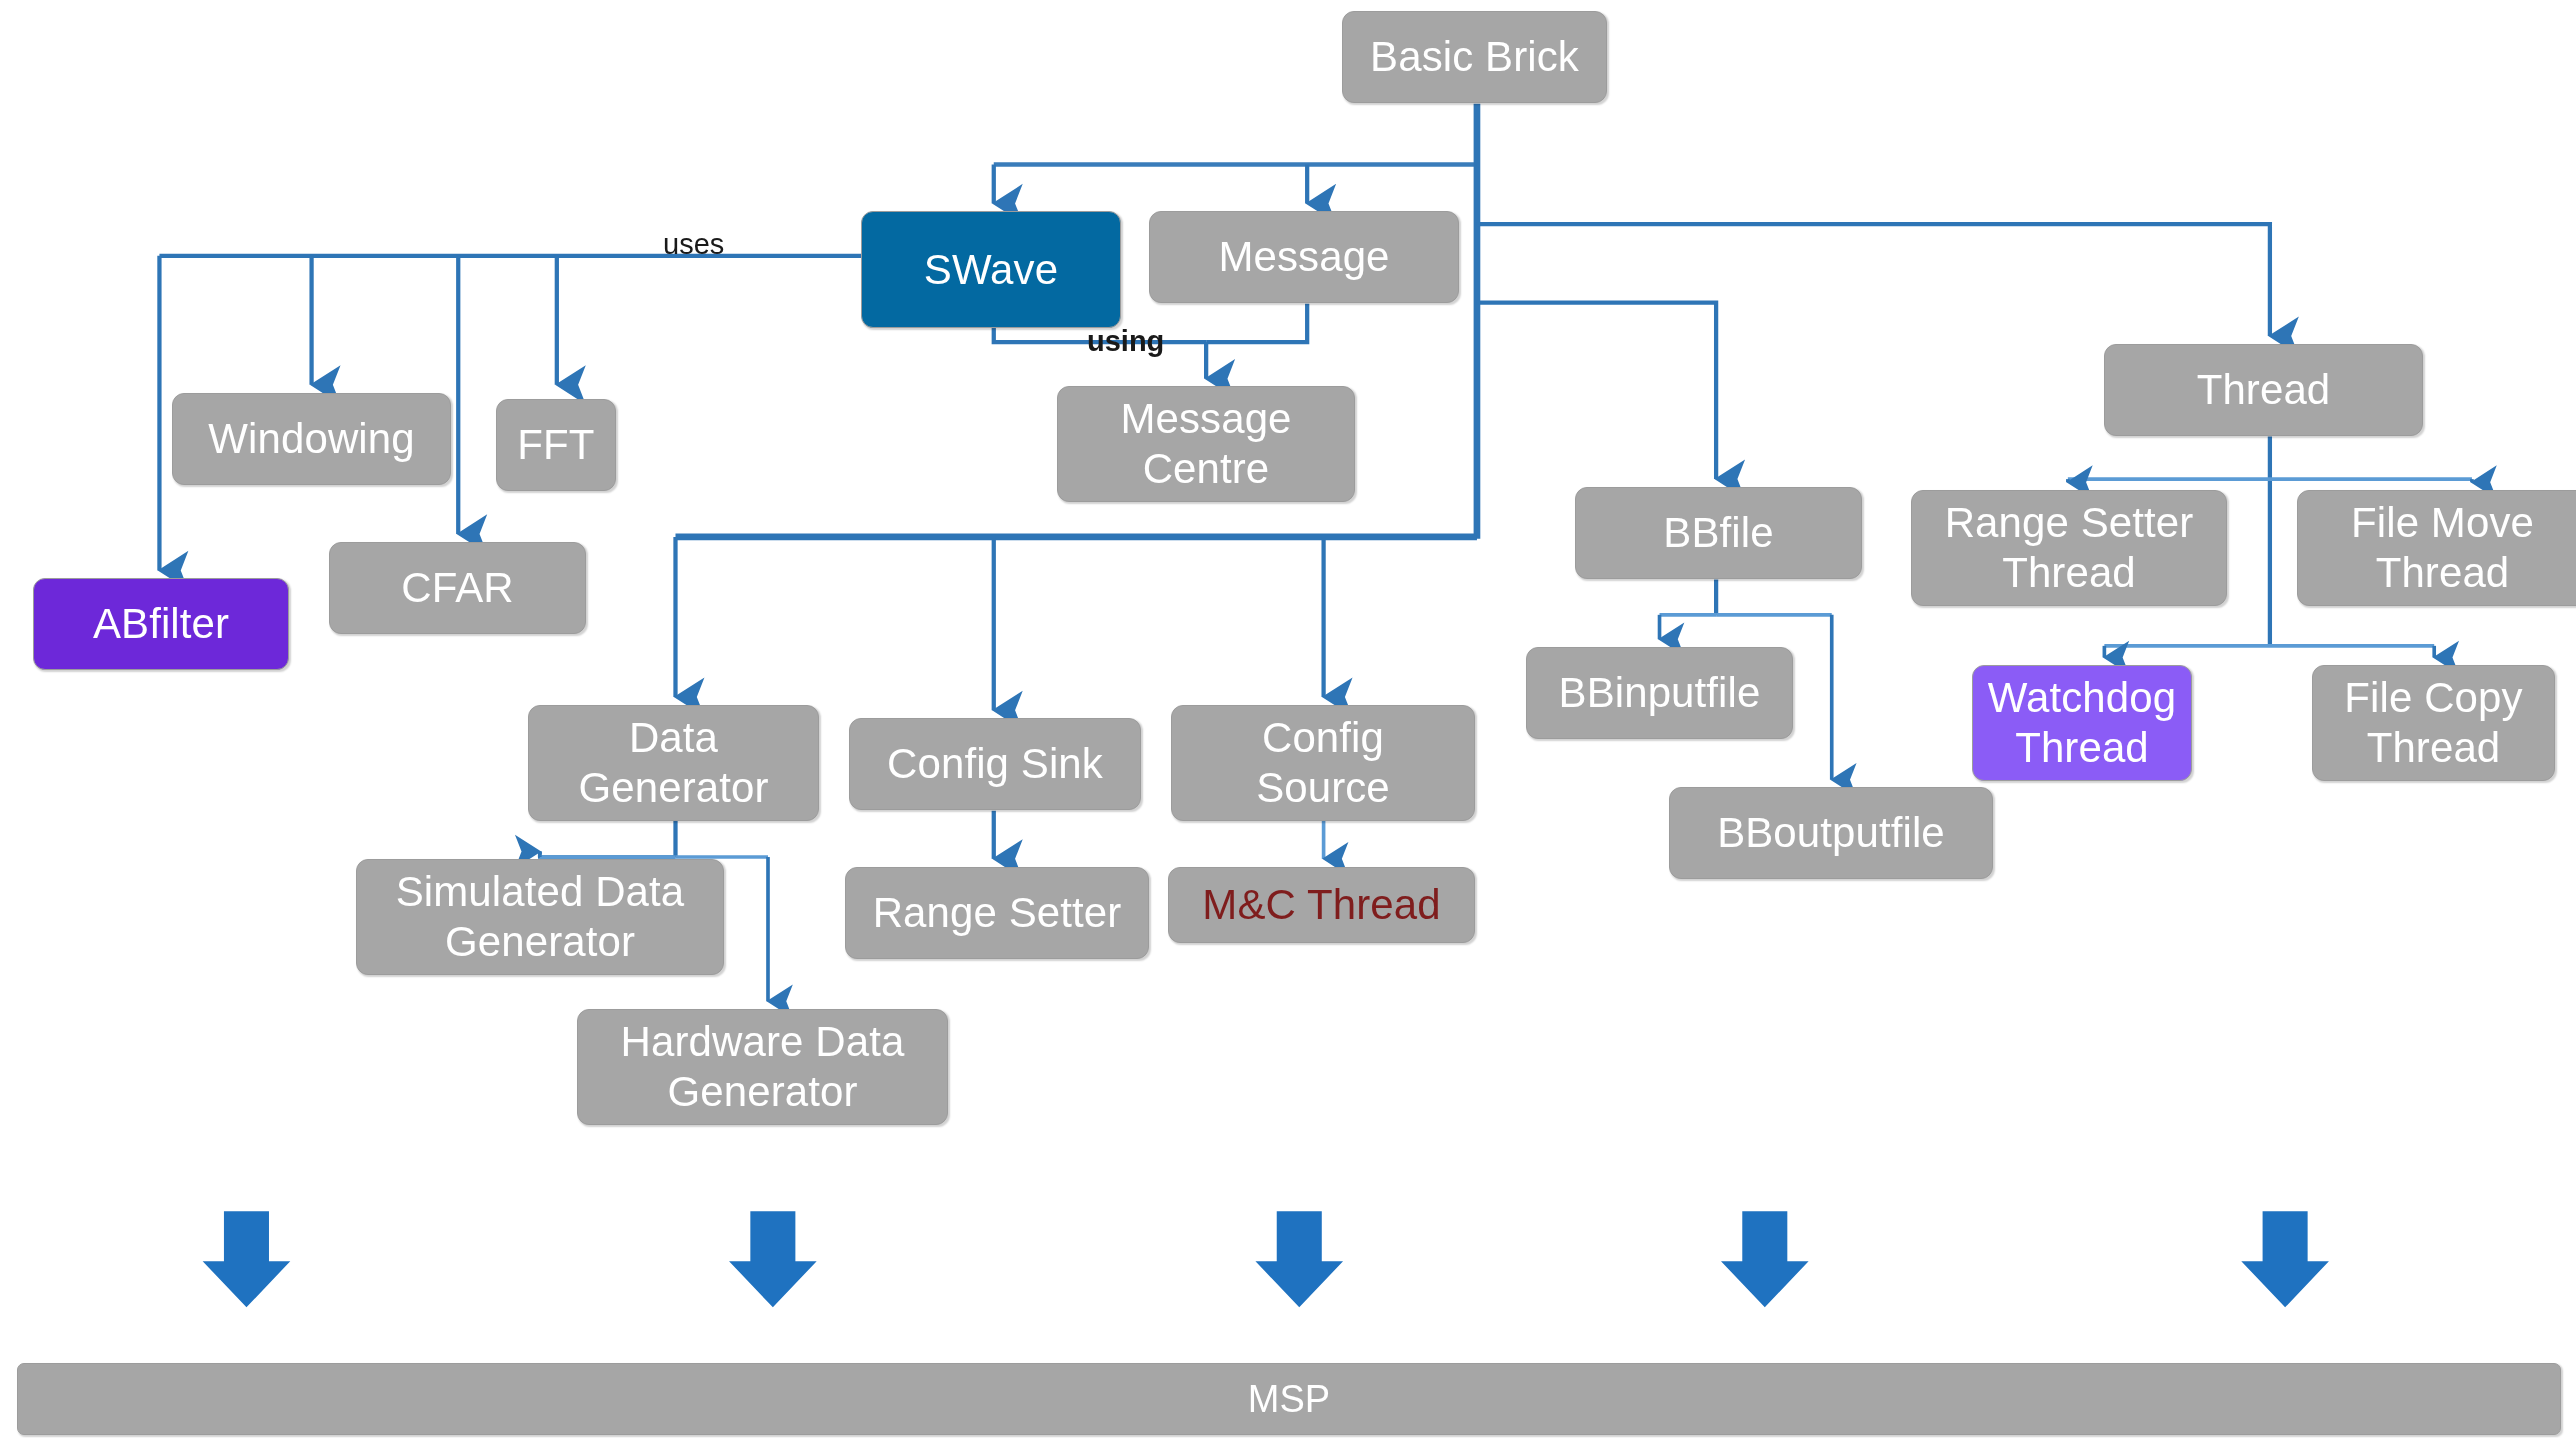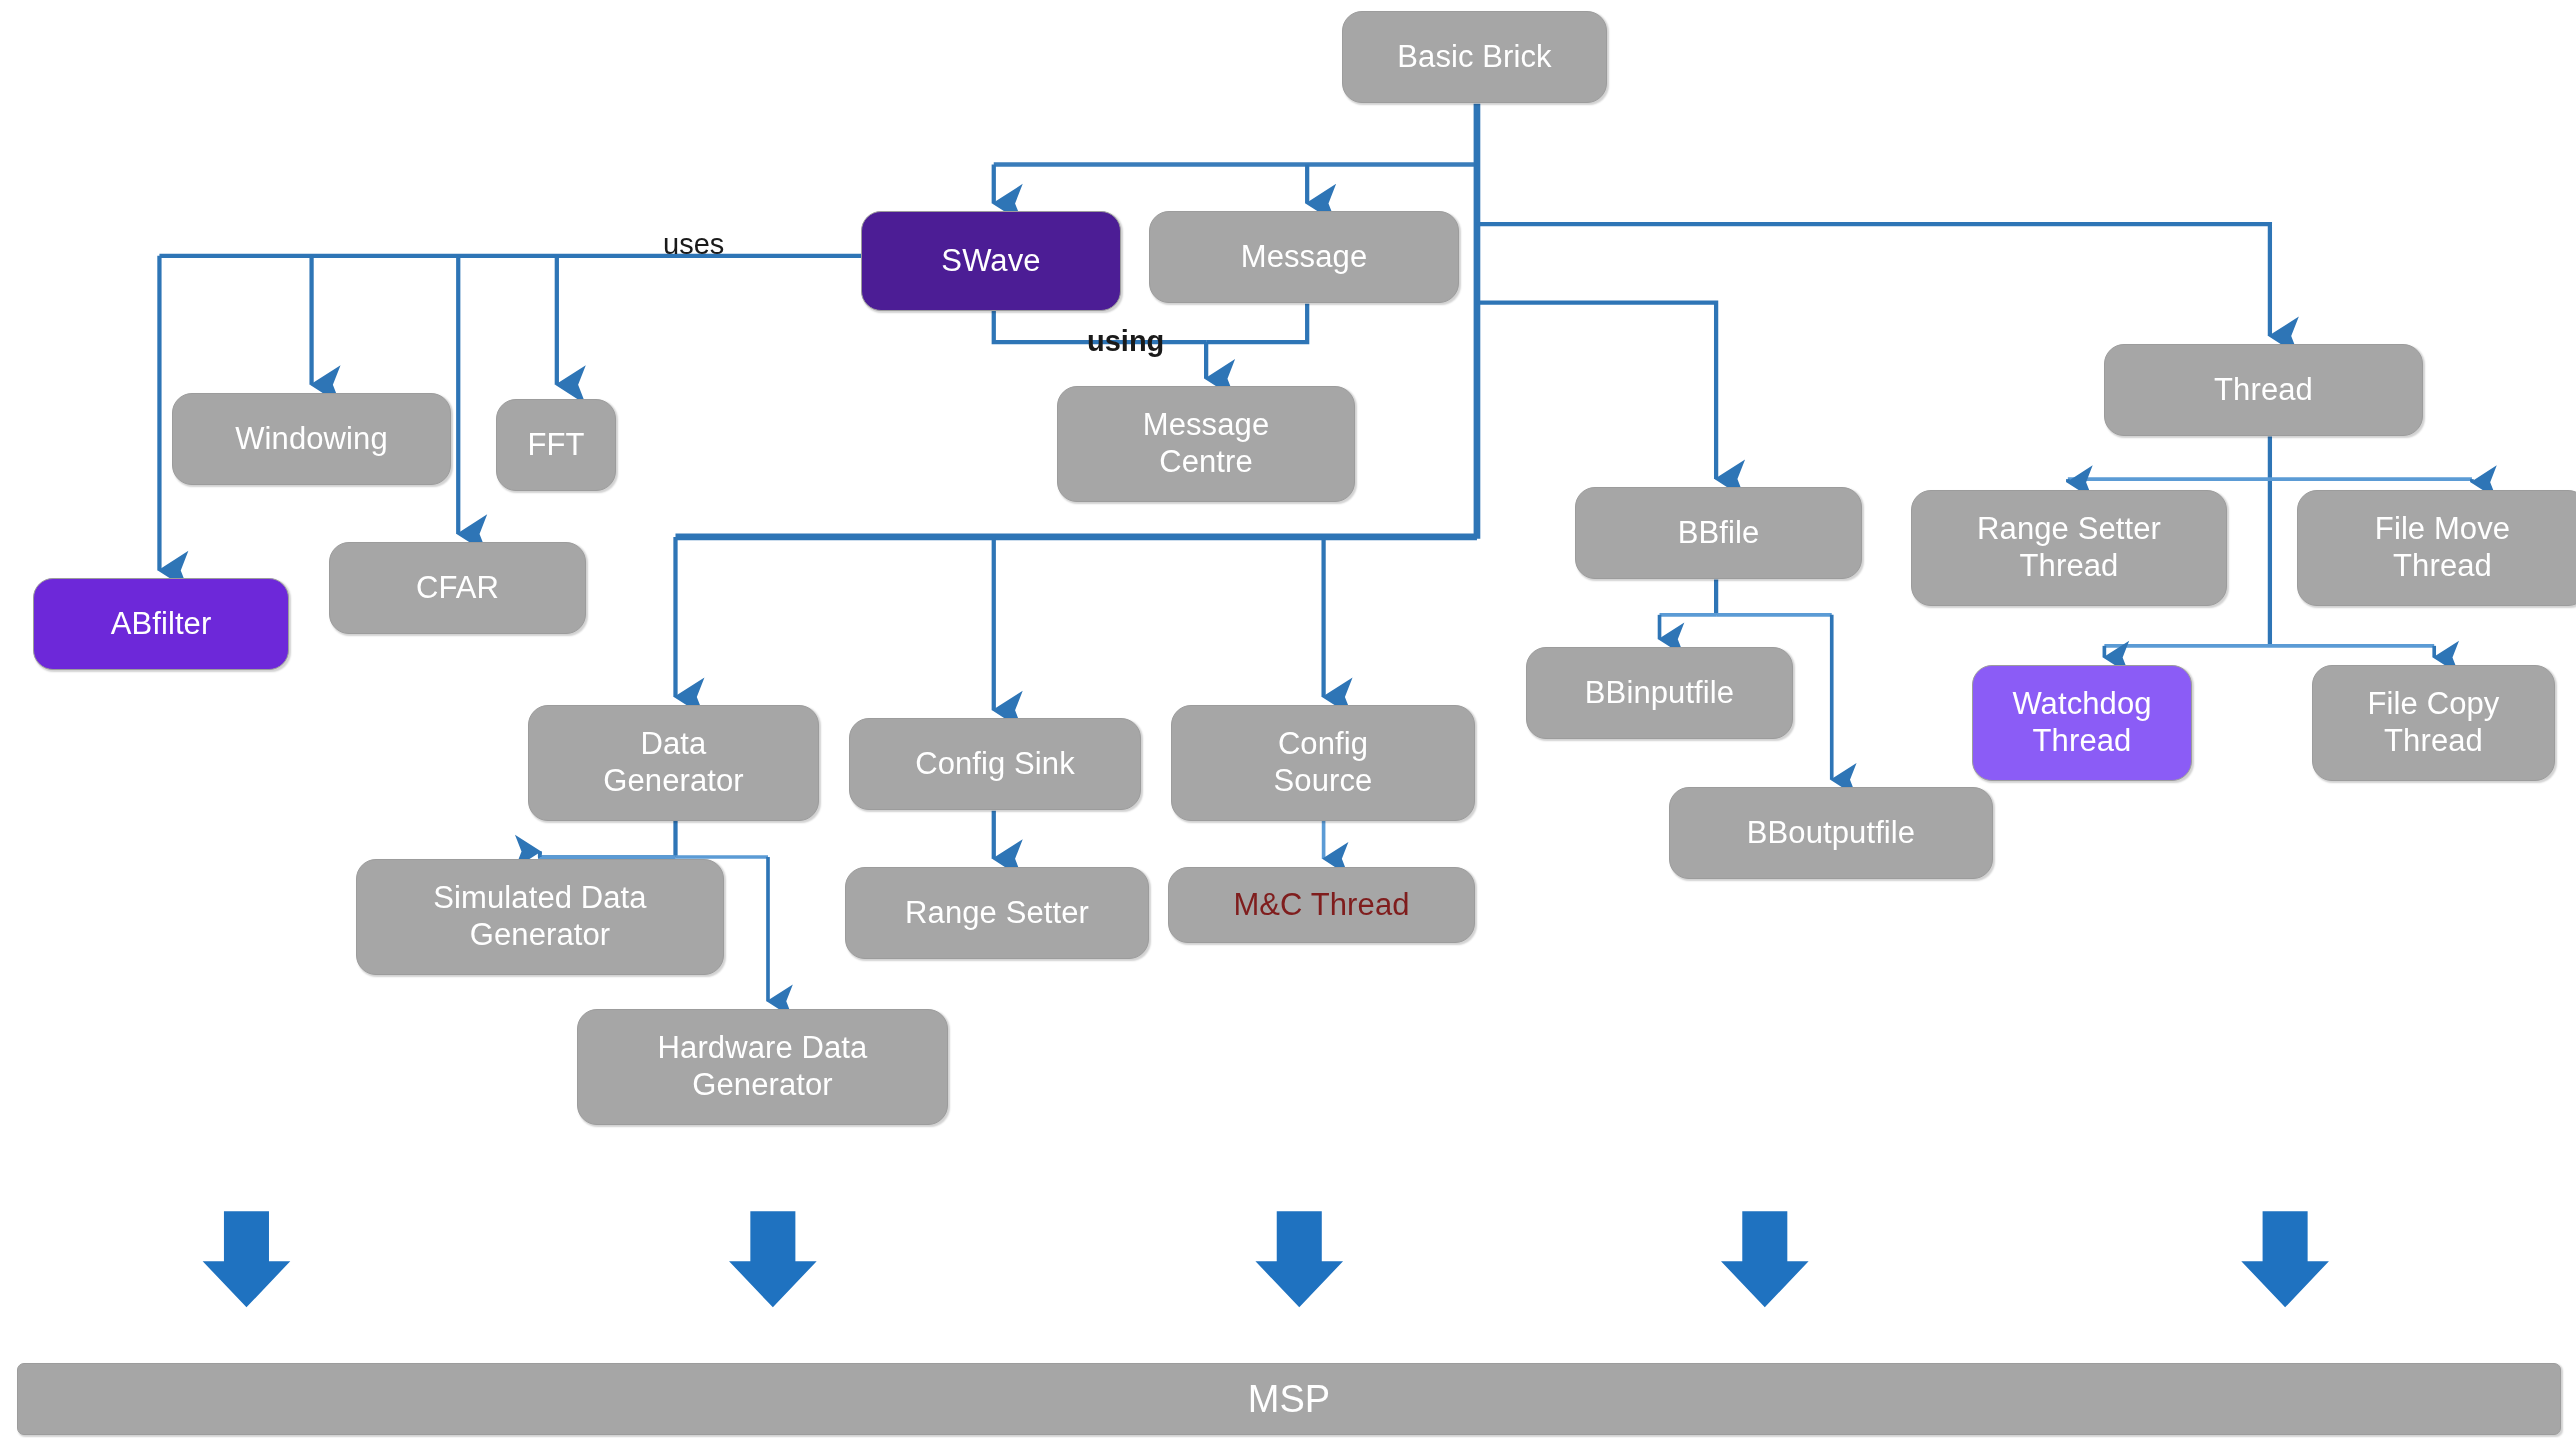--- a/index.html
+++ b/index.html
@@ -6,29 +6,29 @@
   body{
     font-family:"Liberation Sans", sans-serif;
     width:2576px;height:1439px;overflow:hidden;
   }
   #stage{position:relative;width:2576px;height:1439px;background:#fff;}
   #wires{position:absolute;left:0;top:0;width:2576px;height:1439px;}
   .node{
     position:absolute;
     background:#A6A6A6;
     border:1.8px solid #9C9C9C;
-    border-radius:20px;
+    border-radius:12px;
     box-sizing:border-box;
     color:#ffffff;
     display:flex;
     align-items:center;
     justify-content:center;
     text-align:center;
     line-height:1.18;
-    font-size:31px;
+    font-size:42px;
     font-weight:400;
     letter-spacing:0.1px;
     box-shadow:1.2px 1.2px 1.8px rgba(0,0,0,0.18);
     white-space:pre-line;
   }
   .node.msp{border-radius:7px;font-size:38px;}
   .edge-label{
     position:absolute;
     color:#1a1a1a;
     font-size:29px;
@@ -114,21 +114,21 @@
         <polygon points="368,1990 442,1990 442,2072.16 477,2072.16 405,2148 333,2072.16 368,2072.16" fill="#1F72C0"></polygon>
         <polygon points="1233,1990 1307,1990 1307,2072.16 1342,2072.16 1270,2148 1198,2072.16 1233,2072.16" fill="#1F72C0"></polygon>
         <polygon points="2098,1990 2172,1990 2172,2072.16 2207,2072.16 2135,2148 2063,2072.16 2098,2072.16" fill="#1F72C0"></polygon>
         <polygon points="2863,1990 2937,1990 2937,2072.16 2972,2072.16 2900,2148 2828,2072.16 2863,2072.16" fill="#1F72C0"></polygon>
         <polygon points="3718,1990 3792,1990 3792,2072.16 3827,2072.16 3755,2148 3683,2072.16 3718,2072.16" fill="#1F72C0"></polygon>
       </g>
   </svg>
 
   <div id="nodes">
       <div class="node" style="left: 1342px; top: 11px; width: 265px; height: 92px; background: rgb(166, 166, 166); border-color: rgb(156, 156, 156); color: rgb(255, 255, 255);"><span>Basic Brick</span></div>
-      <div class="node" style="left: 861px; top: 211px; width: 260px; height: 100px; background: #4c1d95; border-color: rgb(156, 156, 156); color: rgb(255, 255, 255);"><span>SWave</span></div>
+      <div class="node" style="left: 861px; top: 211px; width: 260px; height: 117px; background: #0369a1; border-color: rgb(156, 156, 156); color: rgb(255, 255, 255);"><span>SWave</span></div>
       <div class="node" style="left: 1149px; top: 211px; width: 310px; height: 92px; background: rgb(166, 166, 166); border-color: rgb(156, 156, 156); color: rgb(255, 255, 255);"><span>Message</span></div>
       <div class="node" style="left: 1057px; top: 386px; width: 298px; height: 116px; background: rgb(166, 166, 166); border-color: rgb(156, 156, 156); color: rgb(255, 255, 255);"><span>Message
 Centre</span></div>
       <div class="node" style="left: 172px; top: 393px; width: 279px; height: 92px; background: rgb(166, 166, 166); border-color: rgb(156, 156, 156); color: rgb(255, 255, 255);"><span>Windowing</span></div>
       <div class="node" style="left: 496px; top: 393px; width: 120px; height: 92px; background: rgb(166, 166, 166); border-color: rgb(156, 156, 156); color: rgb(255, 255, 255); margin-top: 6px;"><span>FFT</span></div>
       <div class="node" style="left: 33px; top: 578px; width: 256px; height: 92px; background: #6d28d9; border-color: rgb(156, 156, 156); color: rgb(255, 255, 255);"><span>ABfilter</span></div>
       <div class="node" style="left: 329px; top: 542px; width: 257px; height: 92px; background: rgb(166, 166, 166); border-color: rgb(156, 156, 156); color: rgb(255, 255, 255);"><span>CFAR</span></div>
       <div class="node" style="left: 528px; top: 705px; width: 291px; height: 116px; background: rgb(166, 166, 166); border-color: rgb(156, 156, 156); color: rgb(255, 255, 255);"><span>Data
 Generator</span></div>
       <div class="node" style="left: 849px; top: 718px; width: 292px; height: 92px; background: rgb(166, 166, 166); border-color: rgb(156, 156, 156); color: rgb(255, 255, 255); text-align: right;"><span>Config Sink</span></div>

